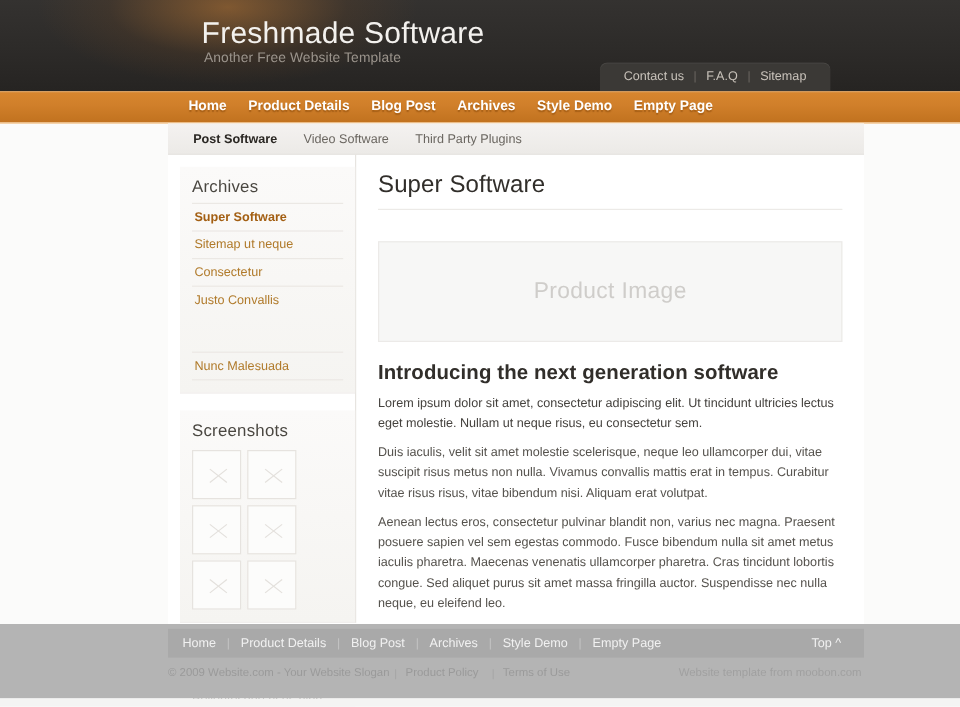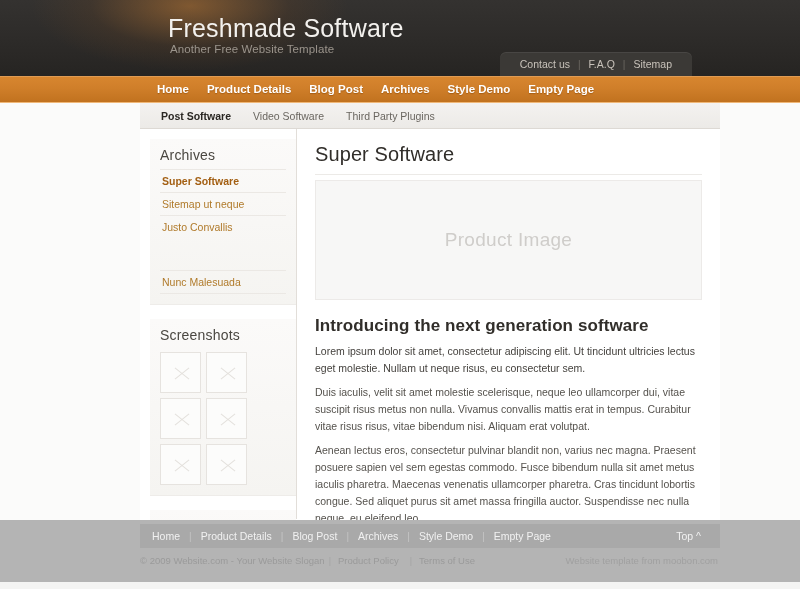--- a/index.html
+++ b/index.html
@@ -245,22 +245,22 @@
   .main-title {
     font-size: 20px;
     font-weight: normal;
     color: #312e2a;
     padding-bottom: 8px;
     border-bottom: 1px solid #eceae7;
     letter-spacing: 0.1px;
   }
 
   .product-image {
-    margin-top: 5px;
-    height: 120px;
+    margin-top: 26px;
+    height: 84px;
     background: #f7f7f6;
     border: 1px solid #eceae8;
     display: flex;
     align-items: center;
     justify-content: center;
     color: #cfcdca;
     font-size: 19px;
     letter-spacing: 0.3px;
   }
 
@@ -405,20 +405,23 @@
       <div class="side-block">
         <div class="side-title">Archives</div>
         <ul class="side-list">
           <li>
               <a href="#" class="active">Super Software</a>
             </li>
           <li>
               <a href="#">Sitemap ut neque</a>
             </li>
           <li>
+              <a href="#">Consectetur</a>
+            </li>
+          <li>
               <a href="#">Justo Convallis</a>
             </li>
           <li>
               <a href="#">Nunc Malesuada</a>
             </li>
         </ul>
       </div>
 
       <div class="side-block">
         <div class="side-title">Screenshots</div>

